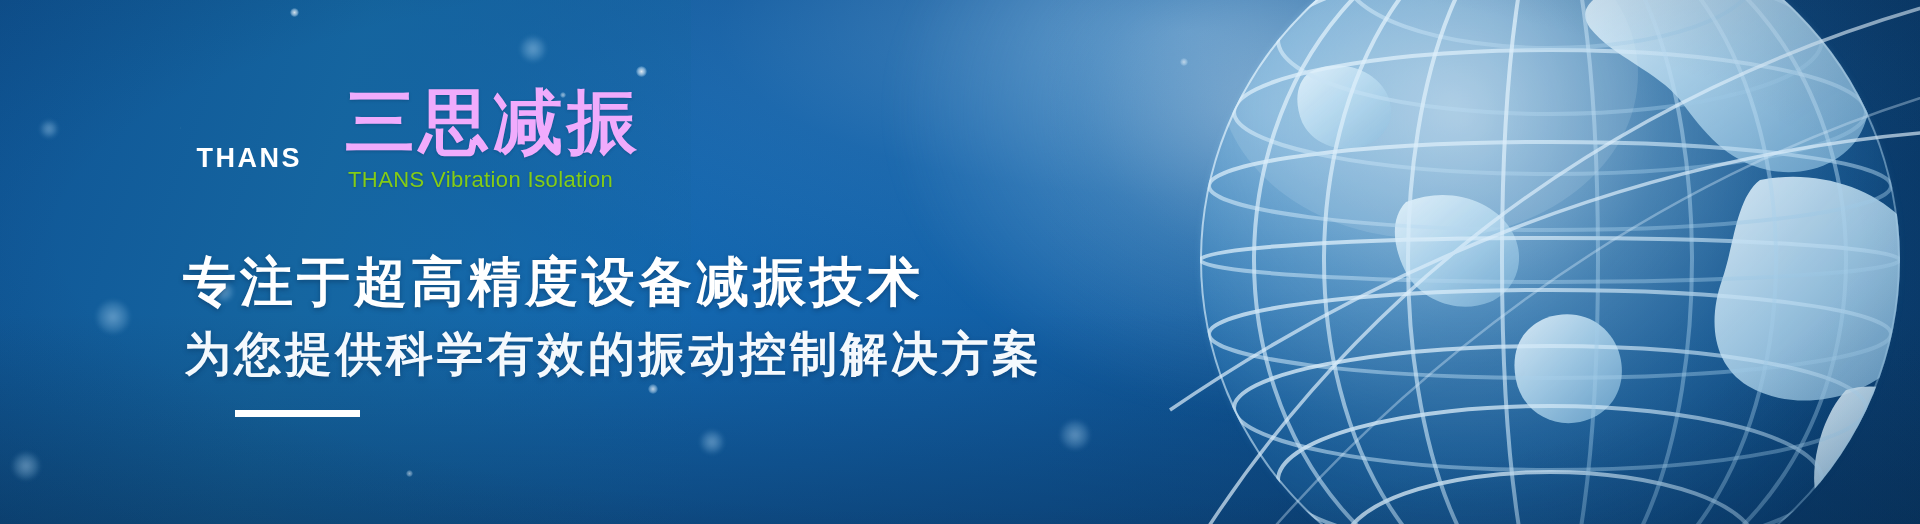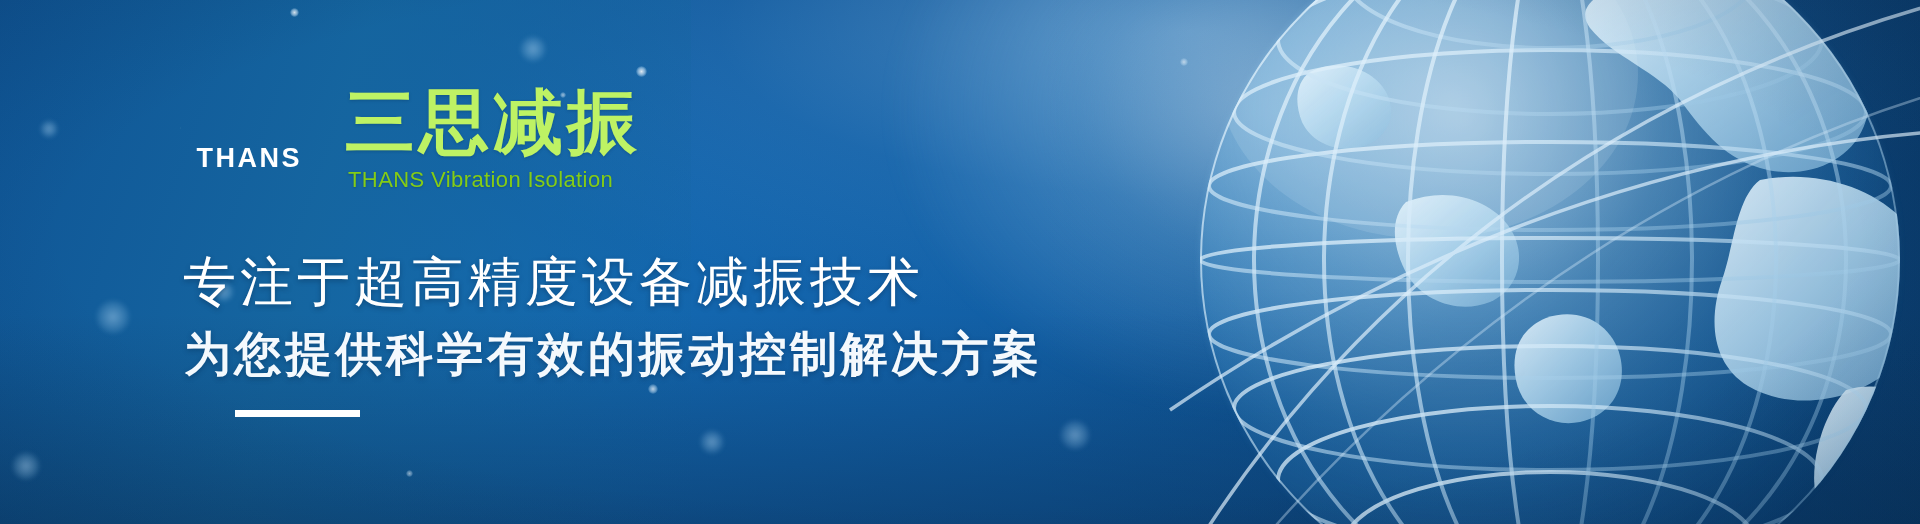--- a/index.html
+++ b/index.html
@@ -86,21 +86,21 @@
     letter-spacing:2.5px;
     line-height:1;
     white-space:nowrap;
   }
   .brand-text{
     margin-left:43px;
     padding-top:2px;
     display:flex; flex-direction:column;
   }
   .brand-cn{
-    color:#bef264;
+    color:#f0abfc;
     font-size:70px;
     font-weight:bold;
     line-height:1.04;
     letter-spacing:4px;
     white-space:nowrap;
     text-shadow:0 1px 3px rgba(7,45,84,0.30);
   }
   .brand-en{
     margin-top:8px; margin-left:3px;
     color:#84cc16;
@@ -108,21 +108,21 @@
     font-weight:normal;
     letter-spacing:0.4px;
     white-space:nowrap;
     text-shadow:0 1px 2px rgba(7,45,84,0.35);
   }
 
   .headline{
     position:absolute; left:3px; top:254px;
     color:#ffffff;
     font-size:53px;
-    font-weight:normal;
+    font-weight:bold;
     letter-spacing:4px;
     line-height:1.05;
     white-space:nowrap;
     text-shadow:0 2px 5px rgba(6,40,76,0.42);
   }
   .subline{
     position:absolute; left:4px; top:329px;
     color:#f4f9fd;
     font-size:47px;
     font-weight:bold;

